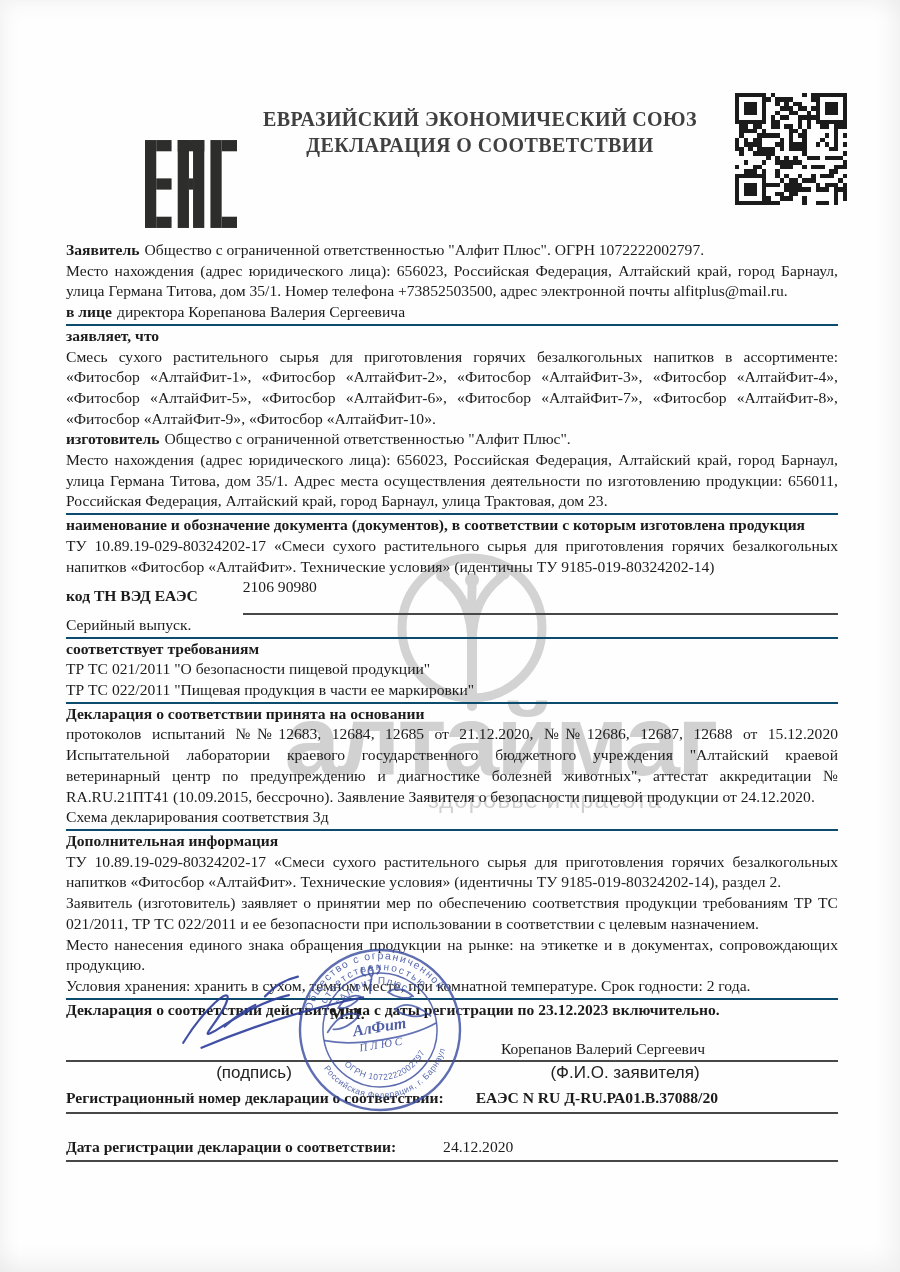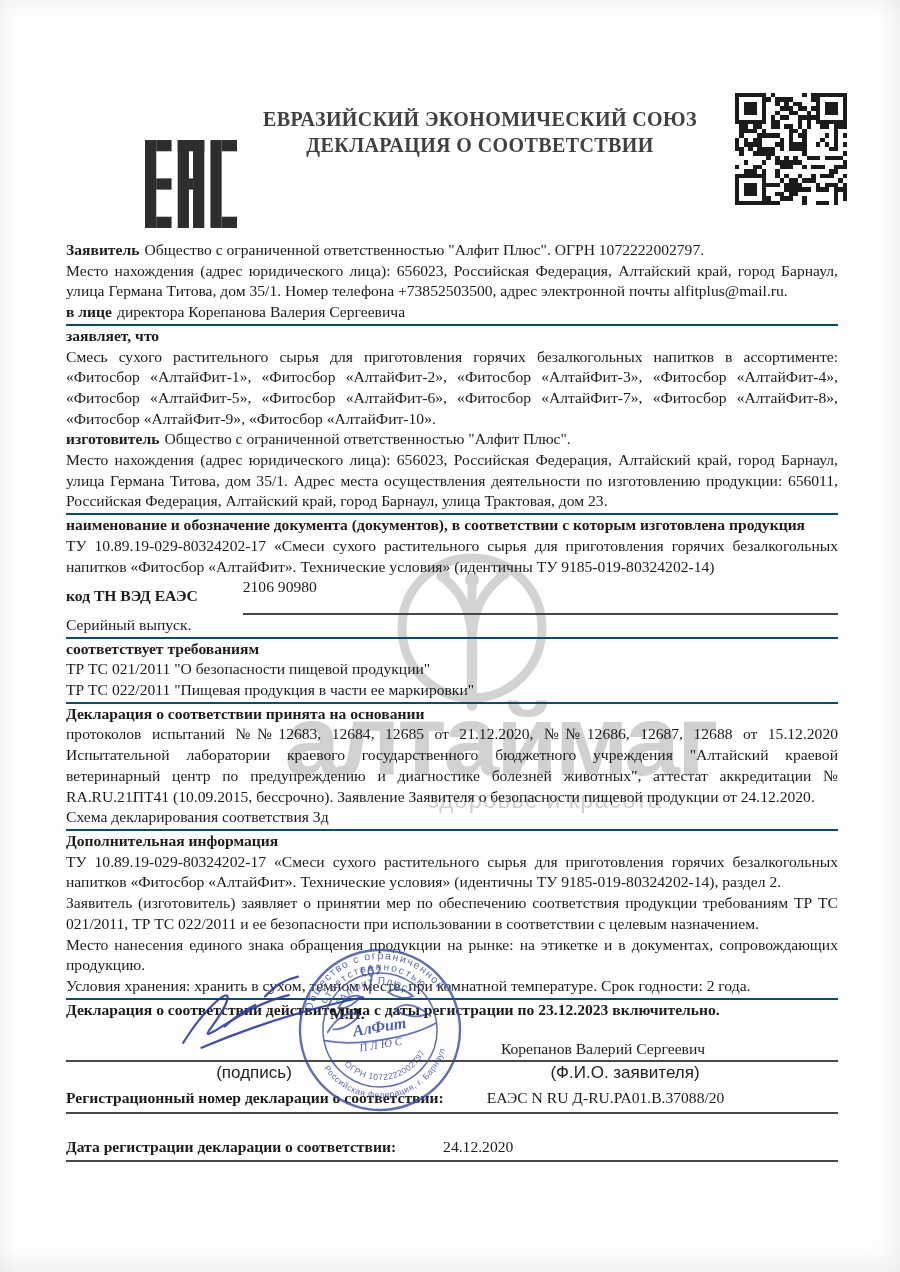--- a/index.html
+++ b/index.html
@@ -26,21 +26,21 @@
   .kv{display:flex;align-items:center;gap:15px;}
   .kv .k{font-weight:bold;white-space:nowrap;}
   .code .v{margin-left:30px;flex:1;border-bottom:2px solid #474747;padding-bottom:15px;}
   .validity{margin-top:27px;margin-bottom:8px;}
   .sig-line{position:relative;height:40px;border-bottom:2px solid #474747;}
   .sig-name{position:absolute;right:55px;bottom:1px;width:360px;text-align:center;}
   .sig-caps{display:flex;font-family:"Liberation Sans", sans-serif;font-size:17px;color:#222;margin:1px 0 4px 0;}
   .capL{margin-left:98px;width:180px;text-align:center;}
   .capR{margin-left:auto;margin-right:88px;width:250px;text-align:center;}
   .reg{margin-top:3px;border-bottom:2px solid #474747;padding-bottom:3px;}
-  .reg .v{margin-left:28px;font-weight:normal;}
+  .reg .v{margin-left:17px;font-weight:bold;}
   .date{margin-top:23px;border-bottom:2px solid #474747;padding-bottom:3px;}
   .date .vd{margin-left:32px;}
   
   .stamp{position:absolute;left:290px;top:940px;width:180px;height:180px;z-index:2;
          transform:rotate(-9deg);pointer-events:none;}
   .signature{position:absolute;left:168px;top:972px;width:210px;height:90px;z-index:2;
              transform:rotate(-3deg);pointer-events:none;}
   .mp{position:absolute;left:330px;top:1005px;z-index:1;font-weight:bold;font-size:15.6px;}
 </style>
 </head>

